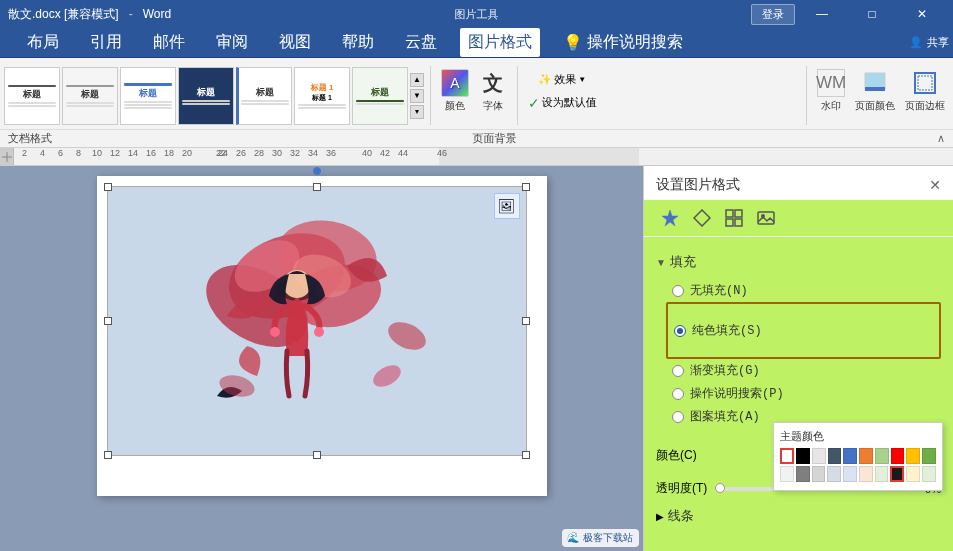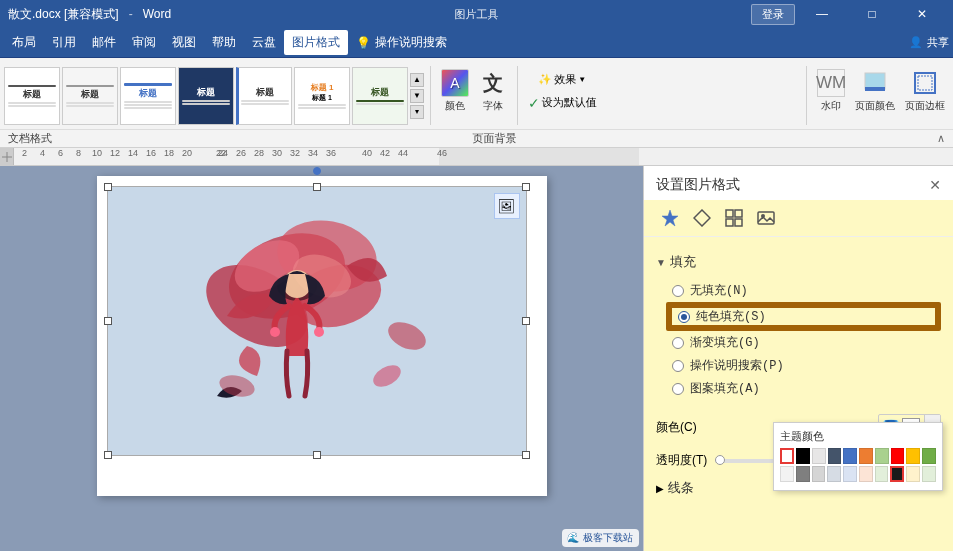--- a/index.html
+++ b/index.html
@@ -71,23 +71,24 @@
       background: #2b579a;
       height: 30px;
       display: flex;
       align-items: center;
       padding: 0 4px;
       border-bottom: 1px solid #1e4080;
     }
     .menu-item {
       color: white;
       padding: 4px 8px;
-      font-size: 12px;
+      font-size: 16px;
       cursor: pointer;
       border-radius: 2px;
+      margin-left: 15px;
     }
     .menu-item.active { background: white; color: #2b579a; }
 
     
     .ribbon {
       background: #f3f3f3;
       border-bottom: 1px solid #d0d0d0;
       height: 90px;
       display: flex;
       flex-direction: column;
@@ -278,21 +279,21 @@
     .handle.ml { top: 50%; left: -4px; transform: translateY(-50%); cursor: w-resize; }
     .handle.mr { top: 50%; right: -4px; transform: translateY(-50%); cursor: e-resize; }
     .handle.bl { bottom: -4px; left: -4px; cursor: sw-resize; }
     .handle.bc { bottom: -4px; left: 50%; transform: translateX(-50%); cursor: s-resize; }
     .handle.br { bottom: -4px; right: -4px; cursor: se-resize; }
     .handle.rot { top: -20px; left: 50%; transform: translateX(-50%); background: #4472c4; border-color: #4472c4; border-radius: 50%; }
 
     
     .right-panel {
       width: 310px;
-      background: #fef9c3;
+      background: #bef264;
       border-left: 1px solid #ccc;
       display: flex;
       flex-direction: column;
       overflow: hidden;
     }
     .panel-header {
       background: white;
       padding: 10px 12px 6px;
       display: flex;
       align-items: center;
@@ -375,22 +376,22 @@
       border-color: #2b579a;
     }
     .radio-input.checked::after {
       content: '';
       width: 6px;
       height: 6px;
       border-radius: 50%;
       background: #2b579a;
     }
     .radio-item.selected {
-      border: 6px solid #a16207;
-      padding: 0 6px;
+      border: 2px solid #a16207;
+      padding: 18px 6px;
       border-radius: 2px;
       margin-left: -6px;
     }
 
     .color-row {
       display: flex;
       align-items: center;
       justify-content: space-between;
       padding: 6px 12px;
       font-size: 12px;

